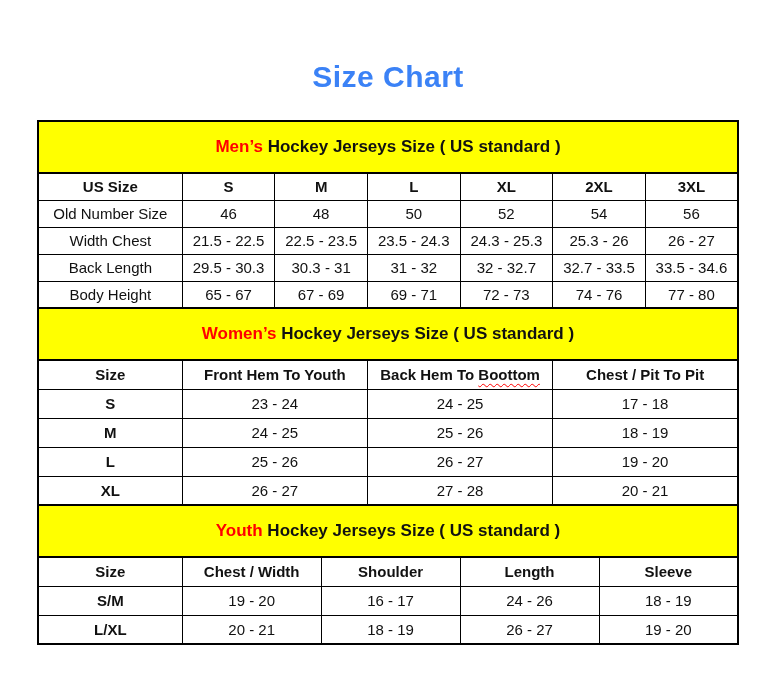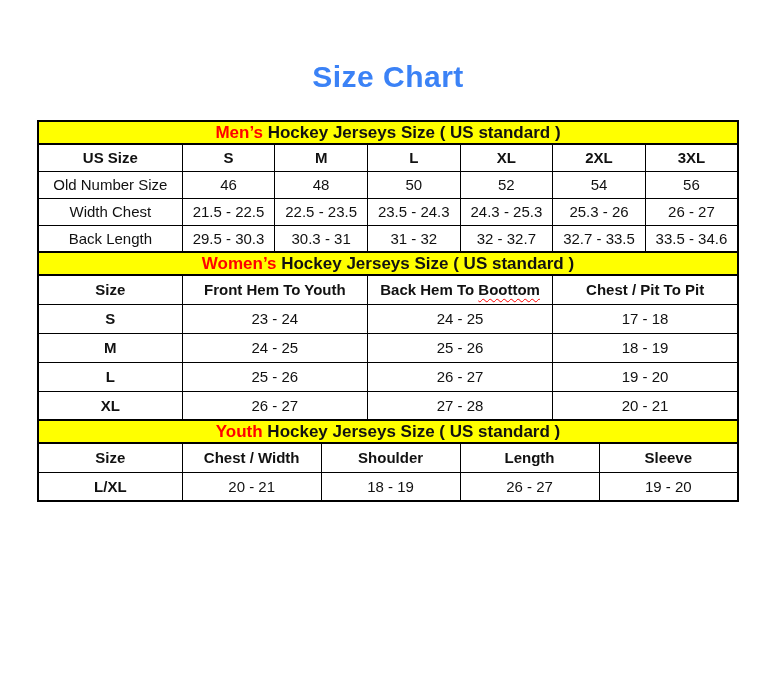--- a/index.html
+++ b/index.html
@@ -25,21 +25,21 @@
     color: #3b82f6;
     letter-spacing: 0.5px;
   }
   .tables {
     margin: 26px 37px 0 37px; 
   }
   .table-section + .table-section { margin-top: -2px; }
   .caption {
     background: #ffff00;
     border: 2px solid #000000;
-    height: 25px;
+    height: 54px;
     display: flex;
     align-items: center;
     justify-content: center;
     font-size: 17px;
     font-weight: bold;
     white-space: pre; 
   }
   .cap-hl { color: #ff0000; }
   table.size-table {
     width: 100%;
@@ -118,20 +118,29 @@
               <td class="cell">26 - 27</td>
             </tr>
             <tr>
               <td class="row-label">Back Length</td>
               <td class="cell">29.5 - 30.3</td>
               <td class="cell">30.3 - 31</td>
               <td class="cell">31 - 32</td>
               <td class="cell">32 - 32.7</td>
               <td class="cell">32.7 - 33.5</td>
               <td class="cell">33.5 - 34.6</td>
+            </tr>
+            <tr>
+              <td class="row-label">Body Height</td>
+              <td class="cell">65 - 67</td>
+              <td class="cell">67 - 69</td>
+              <td class="cell">69 - 71</td>
+              <td class="cell">72 - 73</td>
+              <td class="cell">74 - 76</td>
+              <td class="cell">77 - 80</td>
             </tr>
           </tbody>
         </table>
       </section>
       <section class="table-section t-womens">
         <div class="caption"><span class="cap-hl">Women’s</span><span> Hockey Jerseys Size ( US standard )</span></div>
         <table class="size-table">
           <colgroup>
             <col style="width: 20.6%;">
             <col style="width: 26.4667%;">
@@ -188,20 +197,27 @@
             <tr>
               <th>Size</th>
               <th>Chest / Width</th>
               <th>Shoulder</th>
               <th>Length</th>
               <th>Sleeve</th>
             </tr>
           </thead>
           <tbody>
             <tr>
+              <td class="row-label">S/M</td>
+              <td class="cell">19 - 20</td>
+              <td class="cell">16 - 17</td>
+              <td class="cell">24 - 26</td>
+              <td class="cell">18 - 19</td>
+            </tr>
+            <tr>
               <td class="row-label">L/XL</td>
               <td class="cell">20 - 21</td>
               <td class="cell">18 - 19</td>
               <td class="cell">26 - 27</td>
               <td class="cell">19 - 20</td>
             </tr>
           </tbody>
         </table>
       </section>
     </div>

